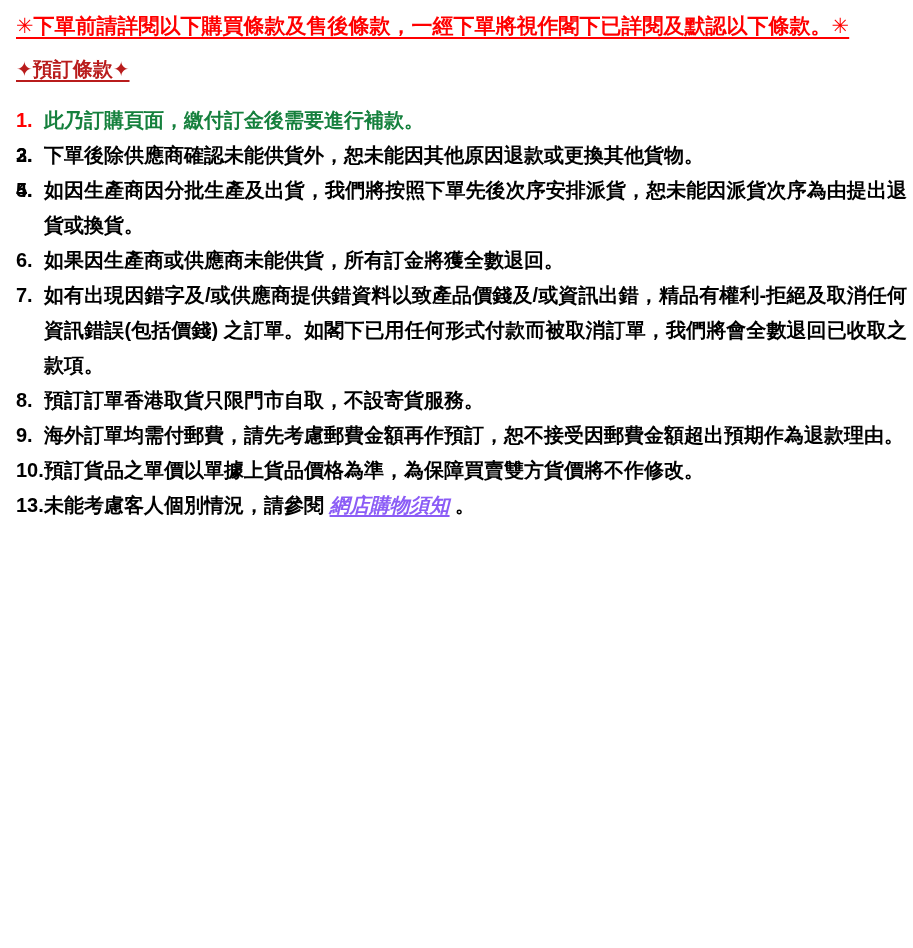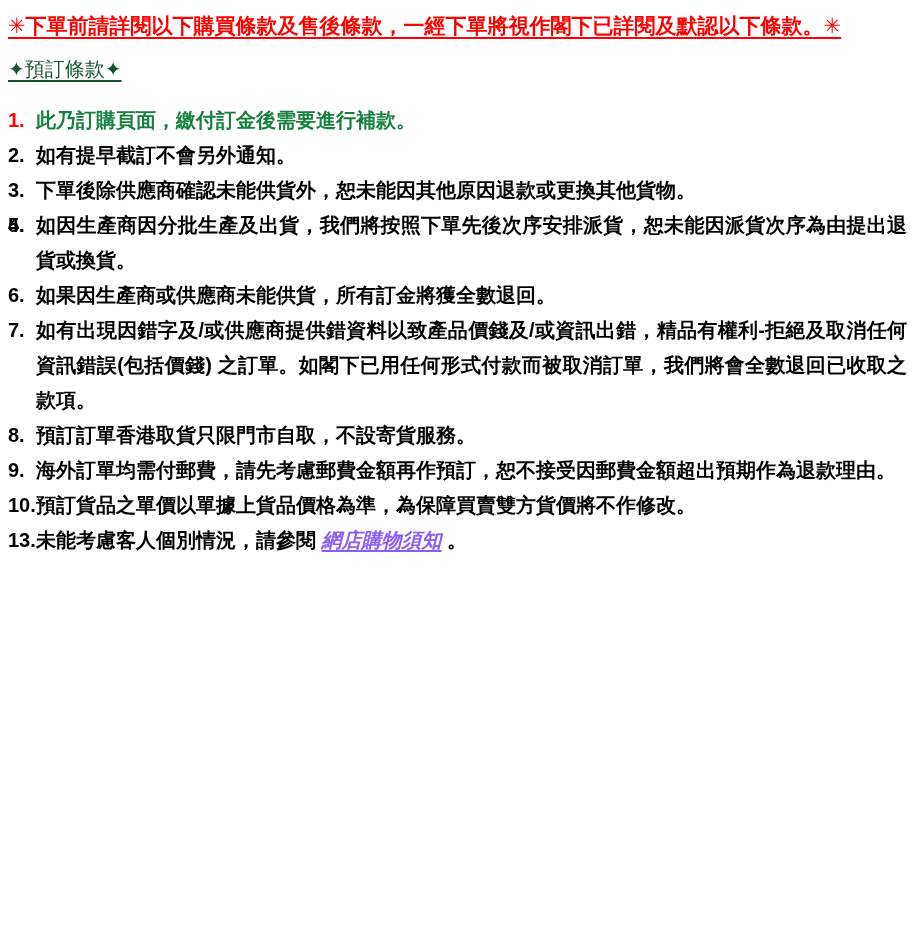--- a/index.html
+++ b/index.html
@@ -8,42 +8,42 @@
     background: #ffffff;
   }
   body {
     width: 913px;
     height: 948px;
     overflow: hidden;
   }
   .doc {
     box-sizing: border-box;
     width: 913px;
-    padding: 12px 6px 0 8px;
+    padding: 12px 6px 0 16px;
     font-family: "Liberation Sans", "DejaVu Sans", sans-serif;
     font-weight: 700;
     -webkit-font-smoothing: antialiased;
   }
   .notice {
     margin: 0 0 17px 0;
     font-size: 21px;
     line-height: 27px;
     font-weight: 700;
     color: #ff0000;
     text-decoration: underline;
     text-underline-offset: 4px;
     text-decoration-thickness: 2px;
     white-space: nowrap;
   }
   .section-title {
     margin: 0 0 21px 0;
     font-size: 20px;
     line-height: 26px;
-    font-weight: 400;
-    color: #14532d;
+    font-weight: 700;
+    color: #b91c1c;
     text-decoration: underline;
     text-underline-offset: 4px;
     text-decoration-thickness: 2px;
     display: inline-block;
   }
   .section-title-row { margin: 0 0 21px 0; }
   .section-title-row .section-title { margin: 0; }
   ol.terms {
     list-style: none;
     margin: 0;
@@ -85,21 +85,21 @@
 
 <div class="doc">
   <h1 class="notice">✳下單前請詳閱以下購買條款及售後條款，一經下單將視作閣下已詳閱及默認以下條款。✳</h1>
 
   <div class="section-title-row">
     <h2 class="section-title">✦預訂條款✦</h2>
   </div>
 
   <ol class="terms" id="terms-list">
       <li class="item-red"><span class="num">1.</span><span class="seg-red">此乃訂購頁面，繳付訂金後需要進行補款。</span></li>
-      <li><span class="num">2.</span><span class="seg-normal">如有提早截訂不會另外通知。</span></li>
+      <li><span class="num">2.</span></li>
       <li><span class="num">3.</span><span class="seg-normal">下單後除供應商確認未能供貨外，恕未能因其他原因退款或更換其他貨物。</span></li>
       <li><span class="num">4.</span></li>
       <li><span class="num">5.</span><span class="seg-normal">如因生產商因分批生產及出貨，我們將按照下單先後次序安排派貨，恕未能因派貨次序為由提出退貨或換貨。</span></li>
       <li><span class="num">6.</span><span class="seg-normal">如果因生產商或供應商未能供貨，所有訂金將獲全數退回。</span></li>
       <li><span class="num">7.</span><span class="seg-normal">如有出現因錯字及/或供應商提供錯資料以致產品價錢及/或資訊出錯，精品有權利-拒絕及取消任何資訊錯誤(包括價錢) 之訂單。如閣下已用任何形式付款而被取消訂單，我們將會全數退回已收取之款項。</span></li>
       <li><span class="num">8.</span><span class="seg-normal">預訂訂單香港取貨只限門市自取，不設寄貨服務。</span></li>
       <li><span class="num">9.</span><span class="seg-normal">海外訂單均需付郵費，請先考慮郵費金額再作預訂，恕不接受因郵費金額超出預期作為退款理由。</span></li>
       <li><span class="num">10.</span><span class="seg-normal">預訂貨品之單價以單據上貨品價格為準，為保障買賣雙方貨價將不作修改。</span></li>
       <li><span class="num">13.</span><span class="seg-normal">未能考慮客人個別情況，請參閱 </span><a href="#" class="seg-link">網店購物須知</a><span class="seg-normal"> 。</span></li>
     </ol>

